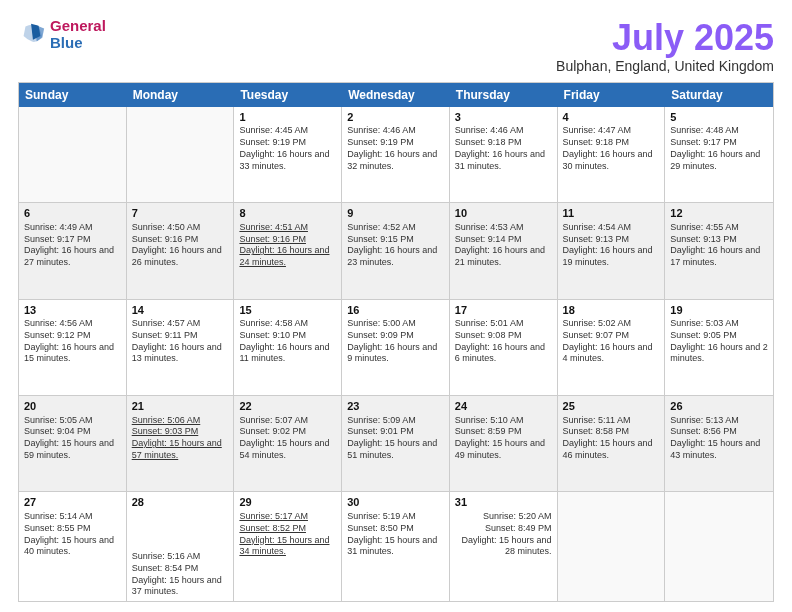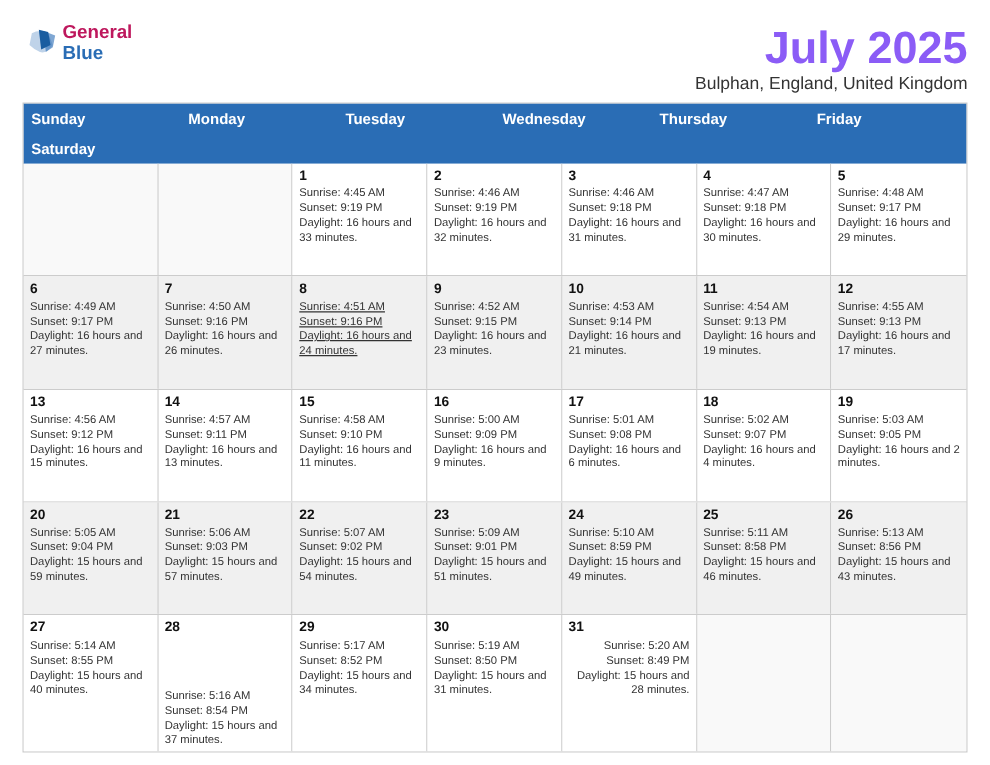--- a/index.html
+++ b/index.html
@@ -61,21 +61,21 @@
       color: #333;
     }
     .calendar {
       flex: 1;
       display: flex;
       flex-direction: column;
       border: 1px solid #ccc;
     }
     .cal-header {
       display: grid;
-      grid-template-columns: repeat(6, 1fr);
+      grid-template-columns: repeat(7, 1fr);
       background: #2a6db5;
     }
     .cal-header-cell {
       color: #fff;
       font-size: 12px;
       font-weight: bold;
       padding: 5px 6px;
       text-align: left;
     }
     .cal-body {
@@ -280,21 +280,21 @@
         </div>
         <div class="cal-row">
           <div class="cal-cell shaded">
             <span class="day-num">20</span>
             <div class="day-info" style="white-space: pre-line;">Sunrise: 5:05 AM
 Sunset: 9:04 PM
 Daylight: 15 hours and 59 minutes.</div>
           </div>
           <div class="cal-cell shaded">
             <span class="day-num">21</span>
-            <div class="day-info" style="white-space: pre-line;">Sunrise: 5:06 AM
+            <div class="day-info" style="white-space: pre-line; text-decoration: underline;">Sunrise: 5:06 AM
 Sunset: 9:03 PM
 Daylight: 15 hours and 57 minutes.</div>
           </div>
           <div class="cal-cell shaded">
             <span class="day-num">22</span>
             <div class="day-info" style="white-space: pre-line;">Sunrise: 5:07 AM
 Sunset: 9:02 PM
 Daylight: 15 hours and 54 minutes.</div>
           </div>
           <div class="cal-cell shaded">
@@ -330,21 +330,21 @@
 Daylight: 15 hours and 40 minutes.</div>
           </div>
           <div class="cal-cell">
             <span class="day-num">28</span>
             <div class="day-info" style="white-space: pre-line; margin-top: 41px;">Sunrise: 5:16 AM
 Sunset: 8:54 PM
 Daylight: 15 hours and 37 minutes.</div>
           </div>
           <div class="cal-cell">
             <span class="day-num">29</span>
-            <div class="day-info" style="white-space: pre-line;">Sunrise: 5:17 AM
+            <div class="day-info" style="white-space: pre-line; text-decoration: underline;">Sunrise: 5:17 AM
 Sunset: 8:52 PM
 Daylight: 15 hours and 34 minutes.</div>
           </div>
           <div class="cal-cell">
             <span class="day-num">30</span>
             <div class="day-info" style="white-space: pre-line;">Sunrise: 5:19 AM
 Sunset: 8:50 PM
 Daylight: 15 hours and 31 minutes.</div>
           </div>
           <div class="cal-cell">

